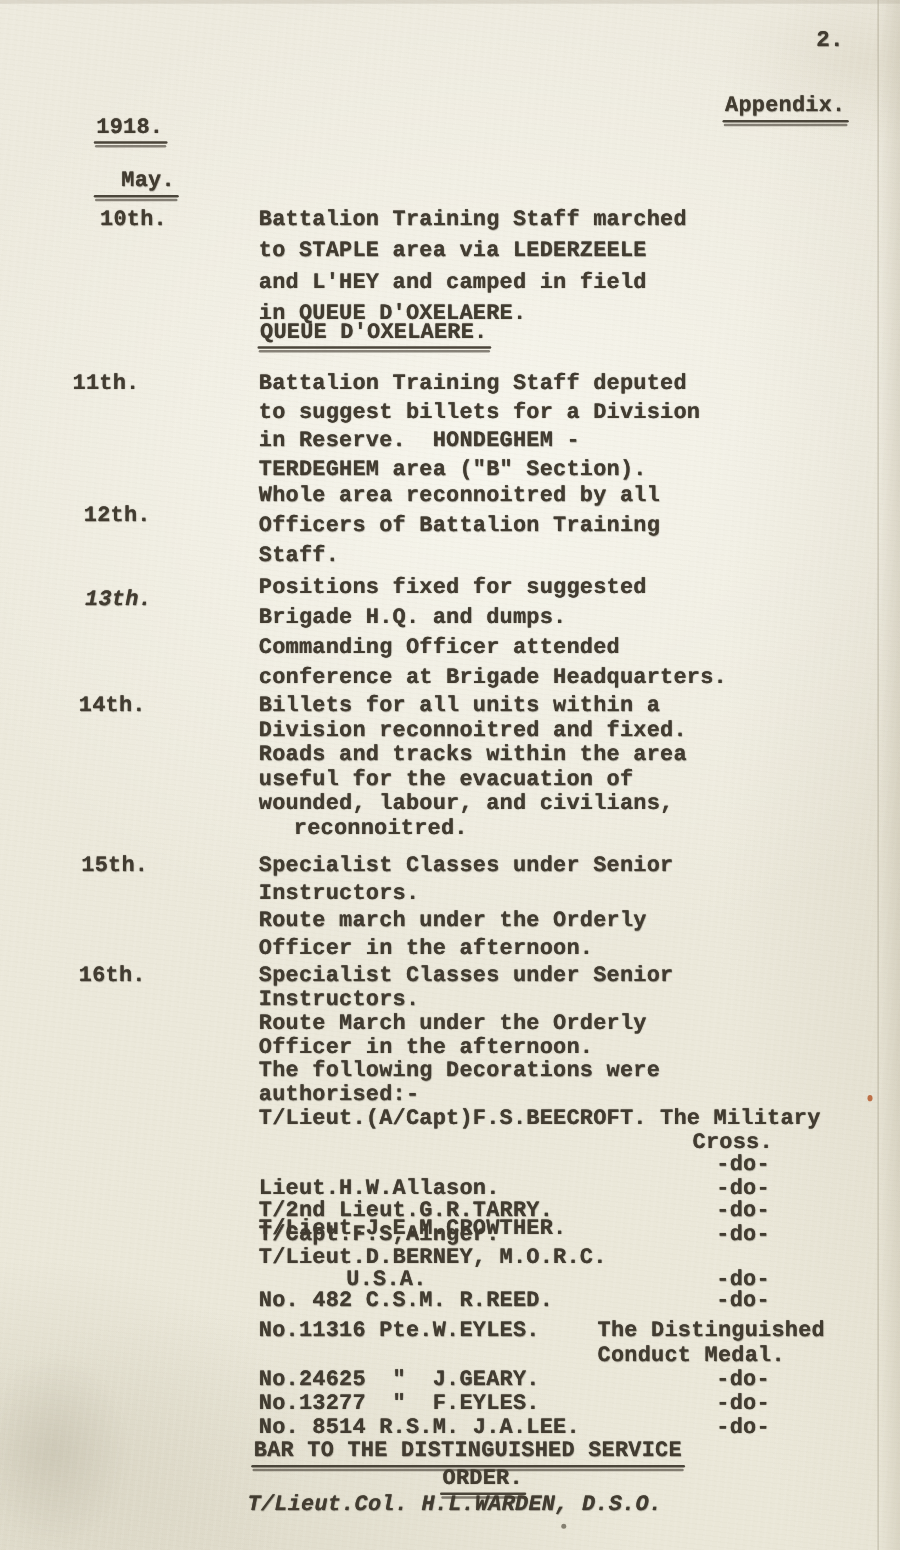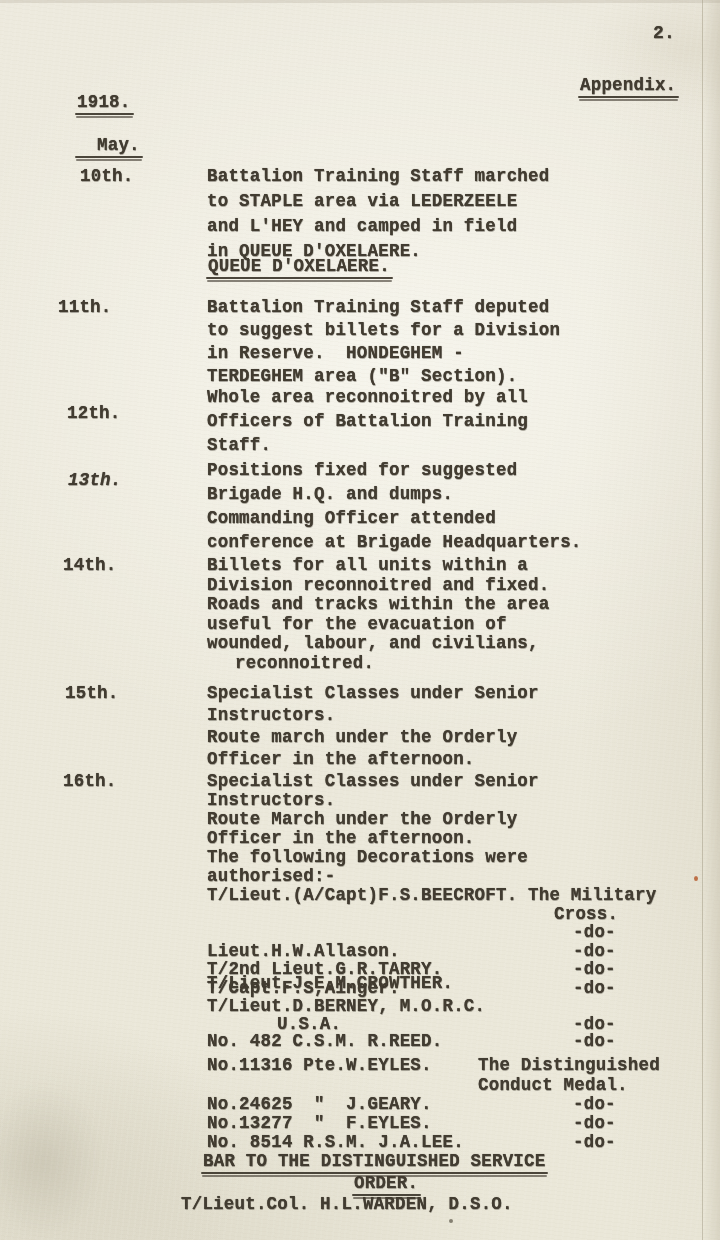--- a/index.html
+++ b/index.html
@@ -152,15 +152,15 @@
       <div class="line" style="left: 478px; top: 1057px;">The Distinguished</div>
       <div class="line" style="left: 478px; top: 1077px;">Conduct Medal.</div>
       <div class="line" style="left: 207px; top: 1096px;">No.24625  "  J.GEARY.</div>
       <div class="line" style="left: 573px; top: 1096px;">-do-</div>
       <div class="line" style="left: 207px; top: 1115px;">No.13277  "  F.EYLES.</div>
       <div class="line" style="left: 573px; top: 1115px;">-do-</div>
       <div class="line" style="left: 207px; top: 1134px;">No. 8514 R.S.M. J.A.LEE.</div>
       <div class="line" style="left: 573px; top: 1134px;">-do-</div>
       <div class="line ul dbl" style="left: 203px; top: 1153px; text-align: center;">BAR TO THE DISTINGUISHED SERVICE</div>
       <div class="line ul dbl" style="left: 354px; top: 1175px;">ORDER.</div>
-      <div class="line" style="left: 181px; top: 1196px;">T/Lieut.Col. H.L.WARDEN, D.S.O.</div>
+      <div class="line" style="left: 198px; top: 1196px; font-style: italic;">T/Lieut.Col. H.L.WARDEN, D.S.O.</div>
     </div>
 </div>
 
 </body></html>

